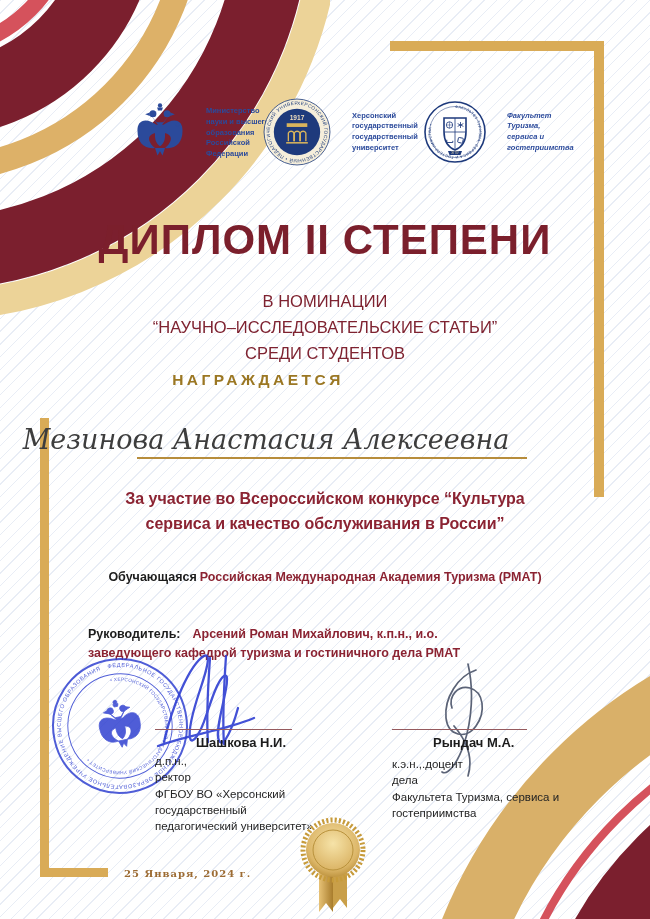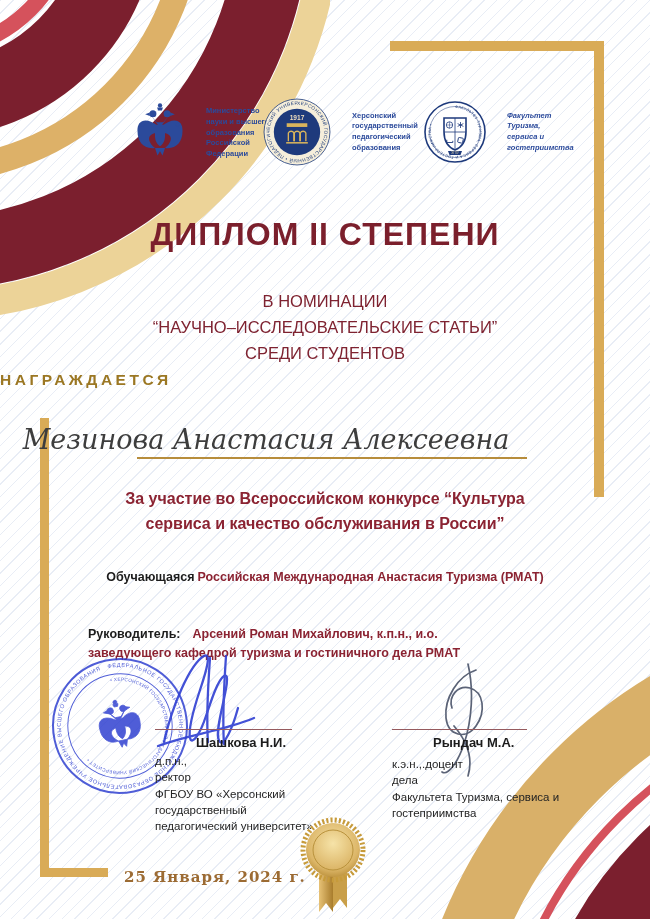--- a/index.html
+++ b/index.html
@@ -32,24 +32,24 @@
   .logo-label{font-size:7.5px;font-weight:bold;color:#2b4a9b;line-height:1.42;}
   .lbl1{width:66px;}
   .lbl2{width:78px;}
   .lbl3{width:64px;font-style:italic;}
   .eagle-logo{width:50px;height:68px;color:#2b4a9b;}
   .useal{width:68px;height:68px;}
   .fseal{width:62px;height:62px;}
 
   
   .title{left:0;top:216px;width:650px;text-align:center;
-    font-size:32px;font-weight:bold;letter-spacing:1px;color:#7b1f2c;}
+    font-size:42px;font-weight:bold;letter-spacing:1px;color:#7b1f2c;}
   .nomination{left:0;top:288px;width:650px;text-align:center;
     font-size:16.5px;color:#7e2230;line-height:26px;}
-  .awarded{left:0;top:371px;width:516px;text-align:left;
+  .awarded{left:0;top:371px;width:516px;text-align:center;
     font-size:15.5px;font-weight:bold;letter-spacing:3.5px;color:#9b7723;}
   .recipient{left:0;top:424px;width:532px;text-align:center;
     font-family:"DejaVu Serif",serif;font-style:italic;
     font-size:27px;color:#3d3d3d;}
   .name-line{left:137px;top:457px;width:390px;height:0;border-top:2px solid #b78d3c;}
   .contest{left:115px;top:486px;width:420px;text-align:center;
     font-size:16px;font-weight:bold;color:#8b2332;line-height:25px;}
   .student{left:0;top:570px;width:650px;text-align:center;
     font-size:12.5px;font-weight:bold;color:#1c1c1c;}
   .student .inst{color:#8b2332;margin-left:3px;}
@@ -66,21 +66,21 @@
   .sl-right{left:392px;top:729px;width:135px;}
   .sig-name{font-size:13px;font-weight:bold;color:#1c1c1c;padding-left:41px;}
   .sn-left{left:155px;top:735px;}
   .sn-right{left:392px;top:735px;}
   .sig-details{font-size:11.5px;color:#242424;line-height:1.42;}
   .sd-left{left:155px;top:753px;width:176px;}
   .sd-right{left:392px;top:756px;width:196px;}
 
   
   .date{left:124px;top:868px;font-family:"DejaVu Serif",serif;
-    font-size:15px;font-weight:bold;letter-spacing:1px;color:#9c6b33;}
+    font-size:10px;font-weight:bold;letter-spacing:1px;color:#9c6b33;}
   .medal{left:288px;top:812px;width:90px;height:104px;}
 </style>
 </head>
 <body>
 
 <svg width="0" height="0" style="position:absolute" aria-hidden="true">
   <defs>
     <symbol id="eagle-sym" viewBox="0 0 60 80">
       <g fill="currentColor">
         <circle cx="30" cy="7" r="2.6"></circle>
@@ -141,21 +141,21 @@
         <textPath href="#usealRing">ХЕРСОНСКИЙ ГОСУДАРСТВЕННЫЙ • ПЕДАГОГИЧЕСКИЙ УНИВЕРСИТЕТ •</textPath>
       </text>
       <circle cx="33" cy="33" r="22.5" fill="#1e3a7c"></circle>
       <text x="33" y="21" fill="#f0debf" font-size="6.4" font-weight="bold" text-anchor="middle">1917</text>
       <rect x="23" y="24.5" width="20" height="3.6" fill="#d9b45c"></rect>
       <path d="M24.6,42 V34 a3,3 0 0 1 5.4,0 V42" fill="none" stroke="#d9b45c" stroke-width="1.3"></path>
       <path d="M30.4,42 V34 a3,3 0 0 1 5.4,0 V42" fill="none" stroke="#d9b45c" stroke-width="1.3"></path>
       <path d="M36.2,42 V34 a3,3 0 0 1 5.4,0 V42" fill="none" stroke="#d9b45c" stroke-width="1.3"></path>
       <path d="M22.5,43.5 h21" stroke="#d9b45c" stroke-width="1.5"></path>
     </svg>
-    <div class="logo-label lbl2">Херсонский государственный педагогический образования</div>
+    <div class="logo-label lbl2">Херсонский государственный государственный университет</div>
   </div>
 
   <div class="abs logo-group g3">
     <svg class="fseal" viewBox="0 0 62 62">
       <circle cx="31" cy="31" r="30" fill="#ffffff" stroke="#1e3a7c" stroke-width="1.6"></circle>
       <circle cx="31" cy="31" r="25.5" fill="none" stroke="#1e3a7c" stroke-width="0.5"></circle>
       <path id="fsealRing" d="M31,7 a24,24 0 1,1 -0.01,0" fill="none"></path>
       <text font-size="3.9" fill="#1e3a7c" letter-spacing="0.3">
         <textPath href="#fsealRing">ФАКУЛЬТЕТ ТУРИЗМА, СЕРВИСА И ГОСТЕПРИИМСТВА •</textPath>
       </text>
@@ -179,21 +179,21 @@
     <div>СРЕДИ СТУДЕНТОВ</div>
   </div>
   <div class="abs awarded">НАГРАЖДАЕТСЯ</div>
 
   <div class="abs recipient">Мезинова Анастасия Алексеевна</div>
   <div class="abs name-line"></div>
 
   <div class="abs contest">За участие во Всероссийском конкурсе “Культура сервиса и качество обслуживания в России”</div>
 
   <div class="abs student">
-    <span>Обучающаяся</span><span class="inst">Российская Международная Анастасия Туризма (РМАТ)</span>
+    <span>Обучающаяся</span><span class="inst">Российская Международная Академия Туризма (РМАТ)</span>
   </div>
 
   <div class="abs supervisor">
     <span>Руководитель:</span><span class="value">Арсений Роман Михайлович, к.п.н., и.о. заведующего кафедрой туризма и гостиничного дела РМАТ</span>
   </div>
 
   <svg class="abs stamp" viewBox="0 0 180 180">
     <g transform="rotate(-12 90 90)" stroke="currentColor" fill="currentColor">
       <circle cx="90" cy="90" r="86" fill="none" stroke-width="2.6"></circle>
       <circle cx="90" cy="90" r="67" fill="none" stroke-width="1.2"></circle>

